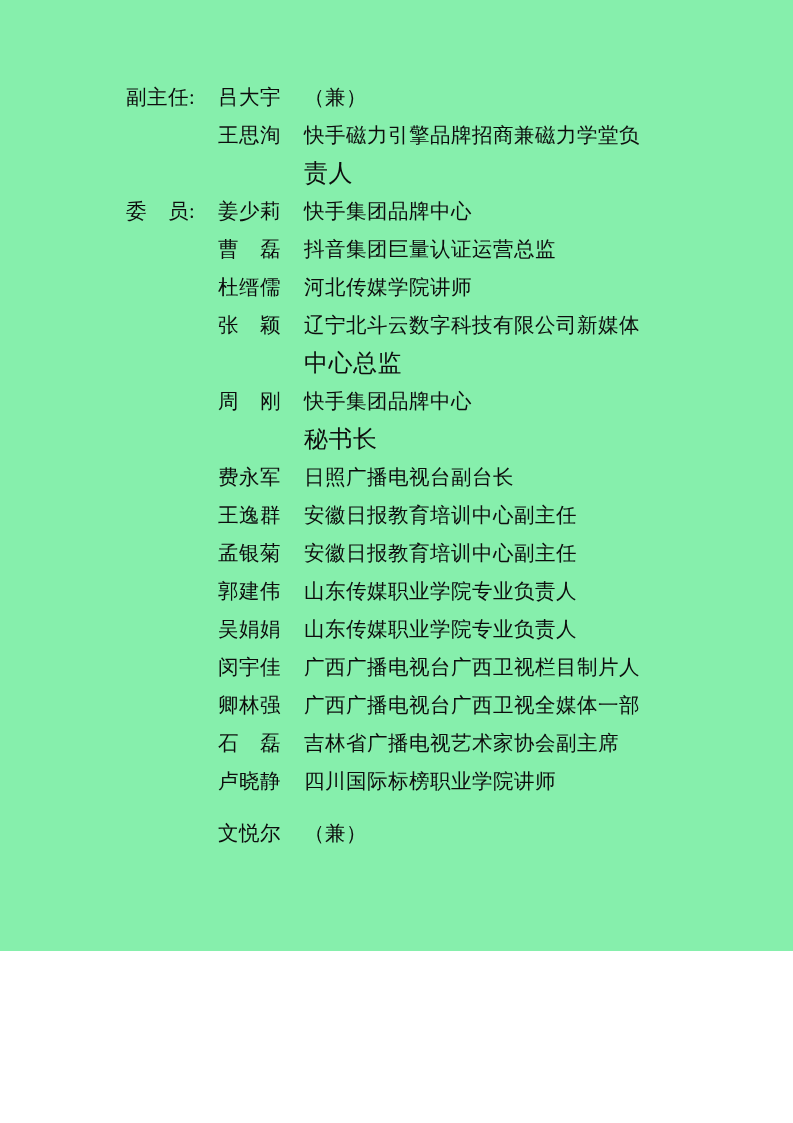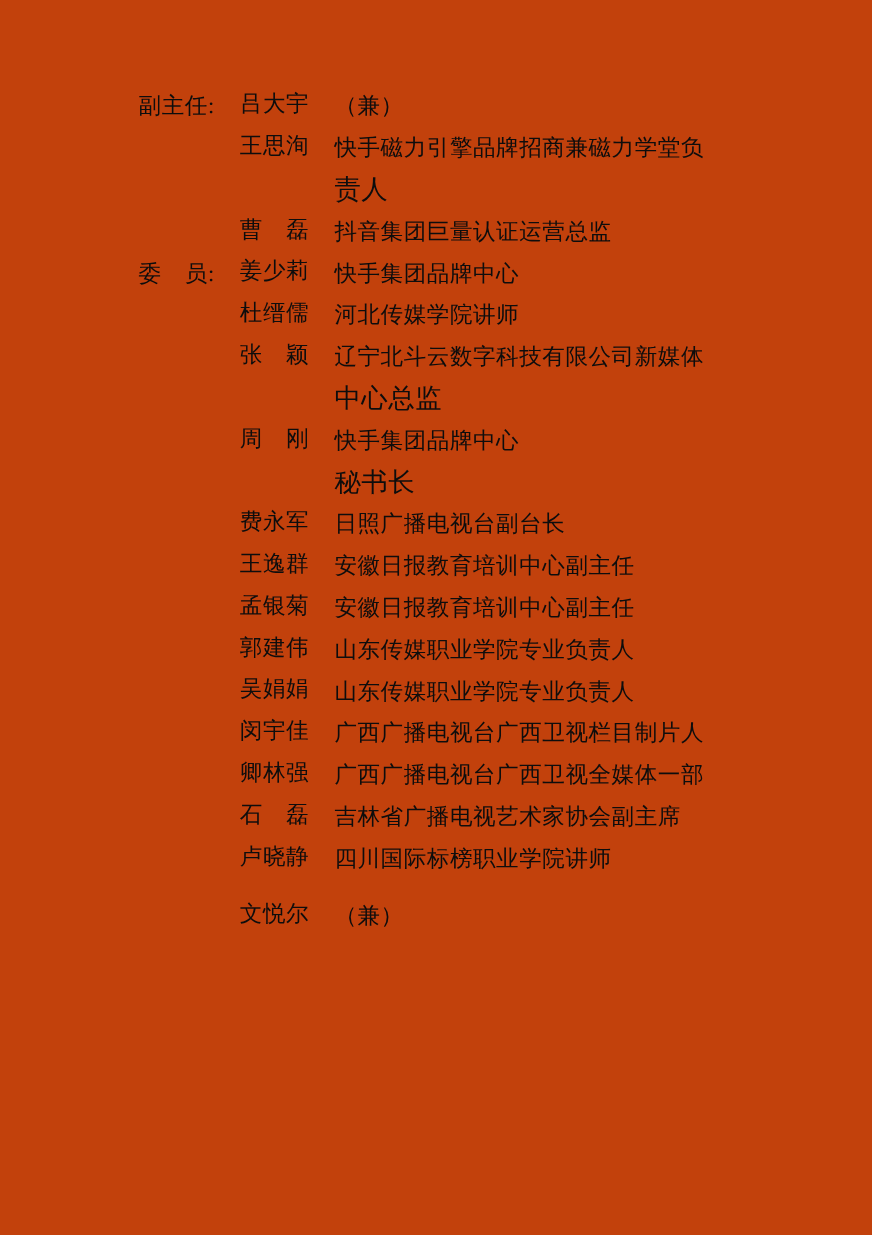--- a/index.html
+++ b/index.html
@@ -12,22 +12,22 @@
     height: 1123px;
     font-family: "Liberation Serif", "DejaVu Serif", serif;
     color: #0d0d0d;
     position: relative;
     overflow: hidden;
   }
   .page {
     position: absolute;
     top: 0; left: 0;
     width: 793px;
-    height: 1123px;
-    background: #c2410c;
+    height: 951px;
+    background: #86efac;
   }
   .doc-body {
     position: absolute;
     top: 78px;
     left: 126px;
     width: 580px;
   }
   .entry {
     display: flex;
     align-items: flex-start;
@@ -38,21 +38,20 @@
   .entry .role {
     width: 92px;
     flex: 0 0 92px;
     white-space: pre;
     text-align: justify;
   }
   .entry .name {
     width: 86px;
     flex: 0 0 86px;
     white-space: pre;
-    font-family: Liberation Mono, monospace;
   }
   .entry .desc {
     flex: 1 1 auto;
     white-space: pre-wrap;
   }
   .entry.cont .role { visibility: hidden; }
   .cont-line {
     display: flex;
     font-size: 24px;
     line-height: 38px;
@@ -79,30 +78,30 @@
     <div class="entry cont">
       <span class="role">副主任:</span>
       <span class="name">王思洵</span>
       <span class="desc">快手磁力引擎品牌招商兼磁力学堂负</span>
     </div>
     <div class="cont-line">
       <span class="spacer"></span>
       <span>责人</span>
     </div>
 
+    <div class="entry">
+      <span class="role">委　员:</span>
+      <span class="name">姜少莉</span>
+      <span class="desc">快手集团品牌中心</span>
+    </div>
+
     <div class="entry cont">
       <span class="role">副主任:</span>
       <span class="name">曹　磊</span>
       <span class="desc">抖音集团巨量认证运营总监</span>
-    </div>
-
-    <div class="entry">
-      <span class="role">委　员:</span>
-      <span class="name">姜少莉</span>
-      <span class="desc">快手集团品牌中心</span>
     </div>
 
     <div class="entry cont">
       <span class="role">委　员:</span>
       <span class="name">杜缙儒</span>
       <span class="desc">河北传媒学院讲师</span>
     </div>
 
     <div class="entry cont">
       <span class="role">委　员:</span>

